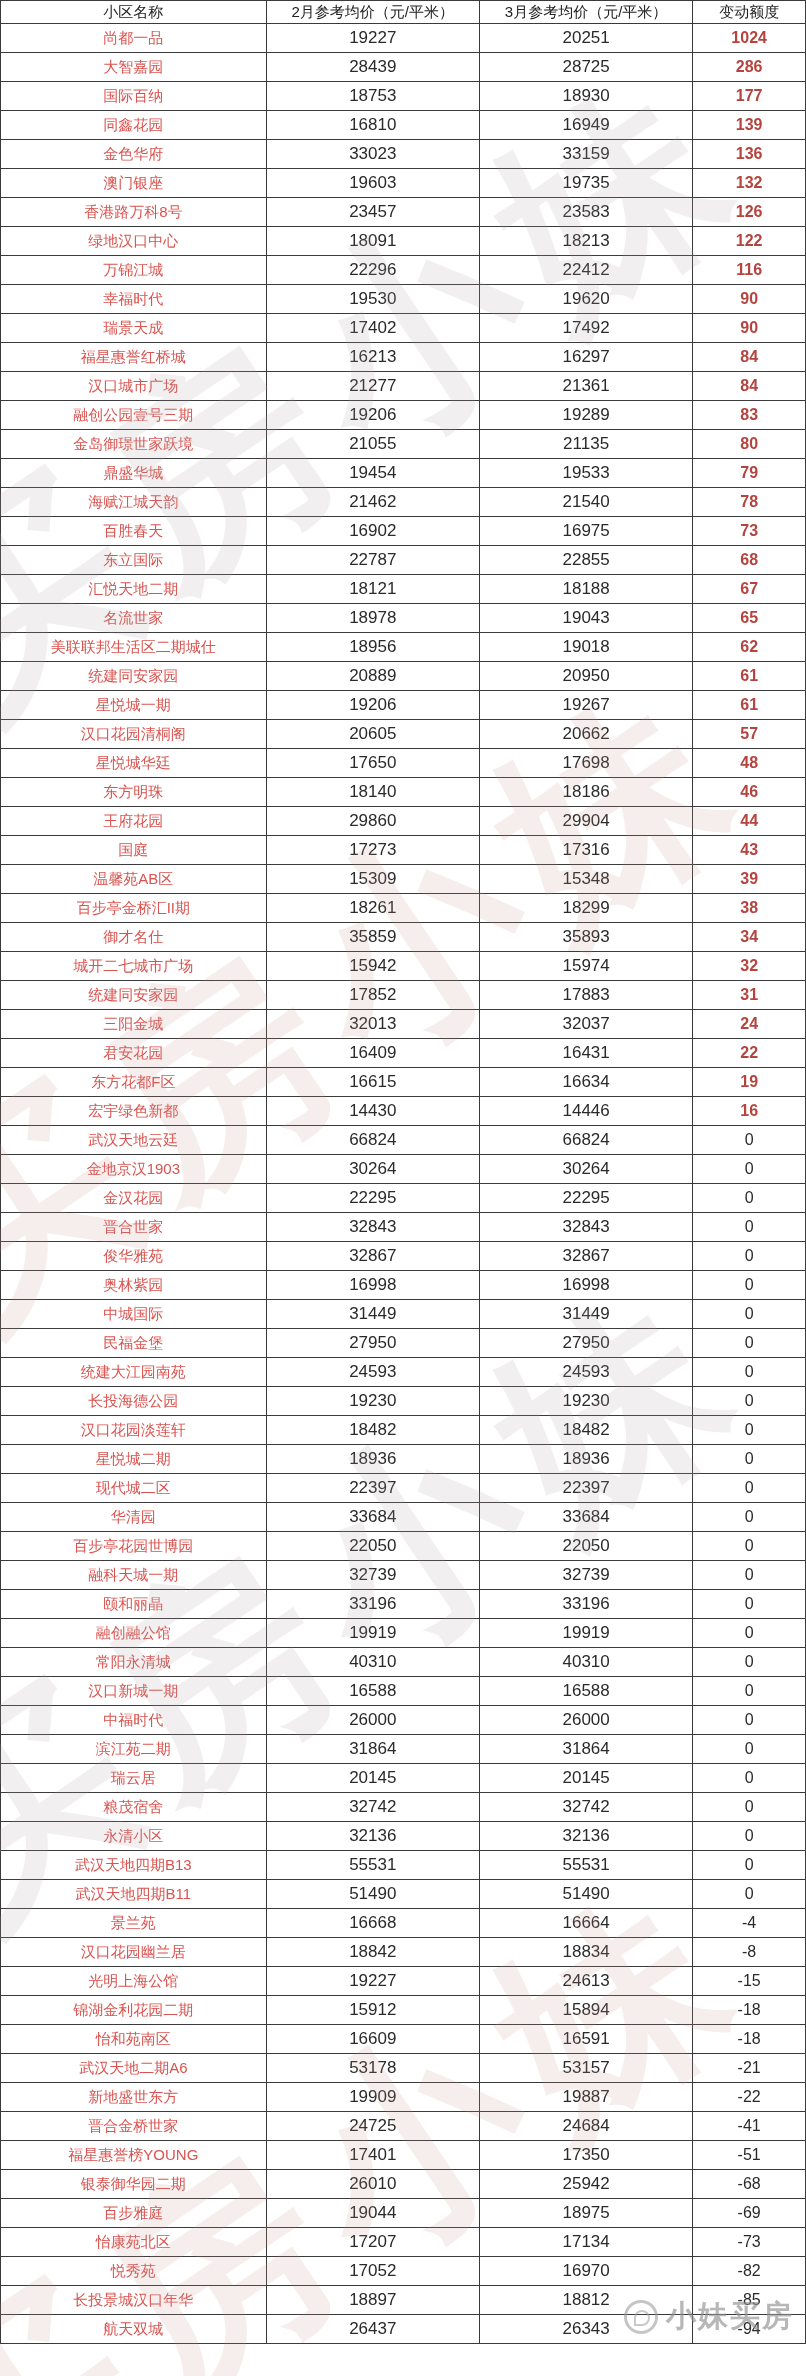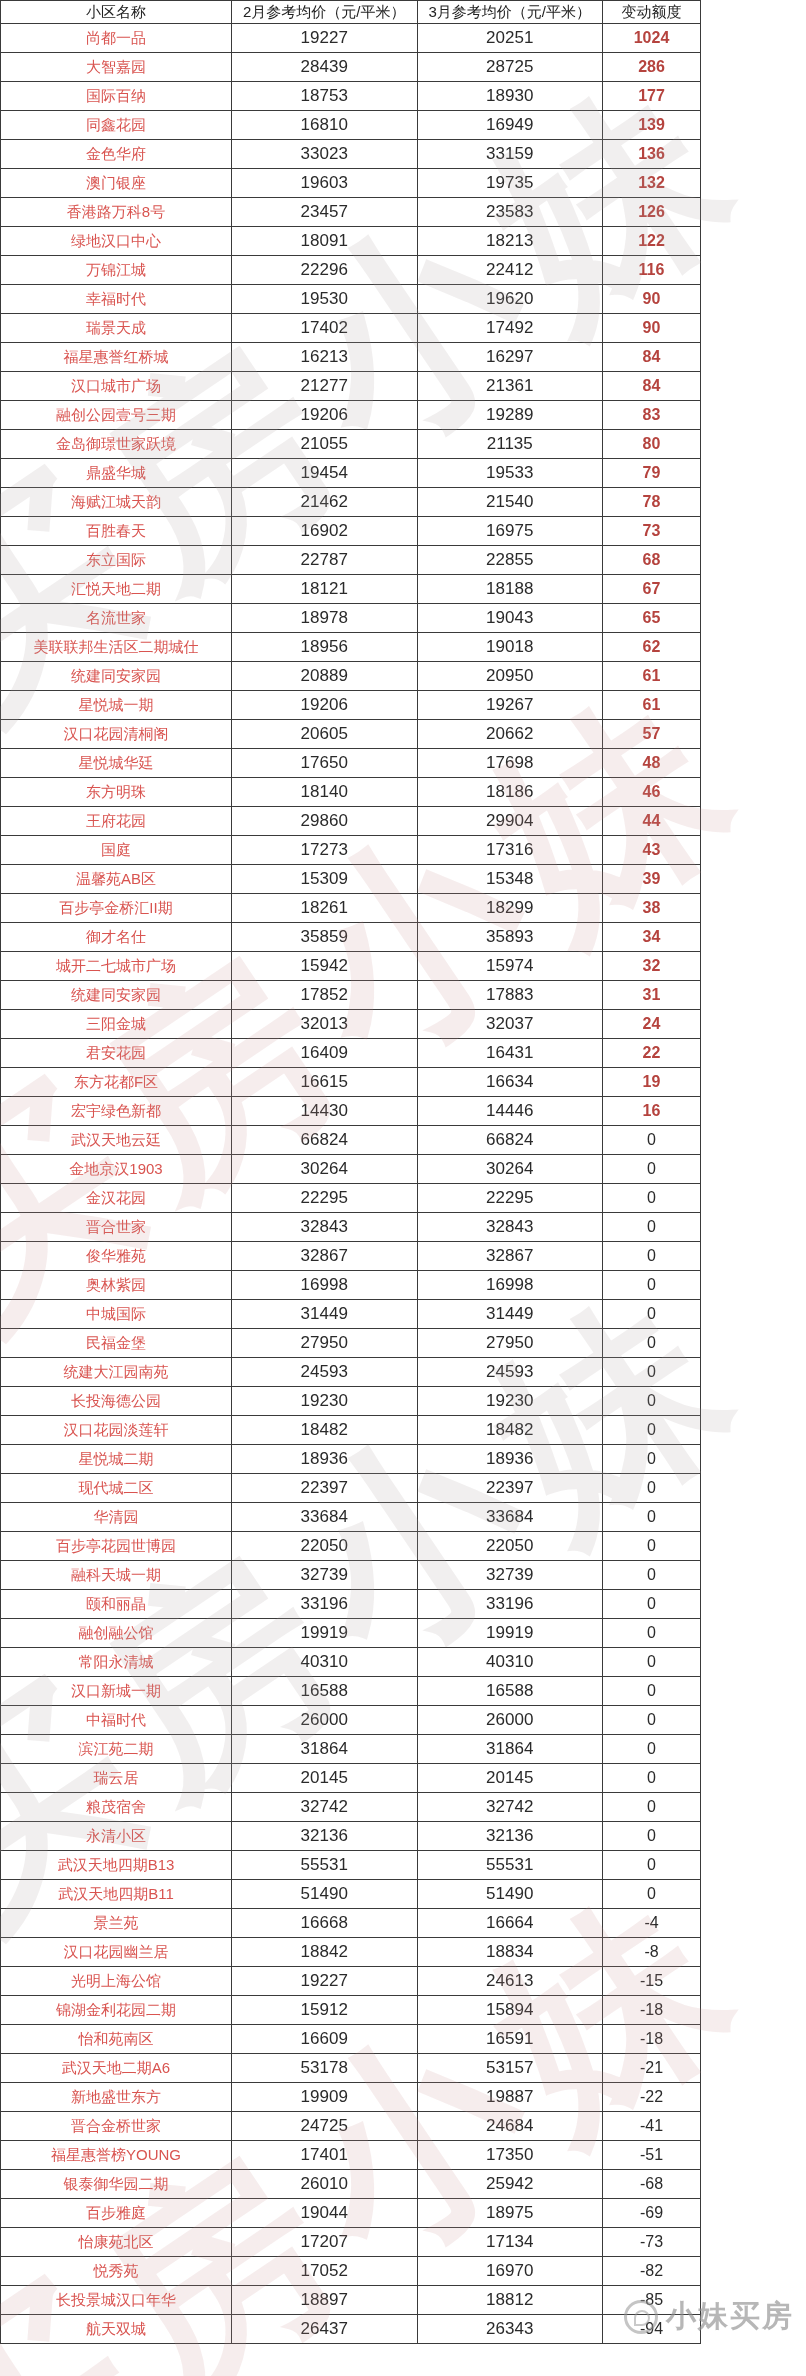--- a/index.html
+++ b/index.html
@@ -9,21 +9,21 @@
     font-family: "Liberation Sans", "DejaVu Sans", sans-serif;
   }
   .page {
     position: relative;
     width: 806px;
     height: 2376px;
     background: #ffffff;
     overflow: hidden;
   }
   table.price-table {
-    width: 701px;
+    width: 806px;
     border-collapse: collapse;
     table-layout: fixed;
   }
   .price-table th, .price-table td {
     border: 1px solid #3a3a3a;
     text-align: center;
     vertical-align: middle;
     padding: 0 2px;
     overflow: hidden;
     white-space: nowrap;

